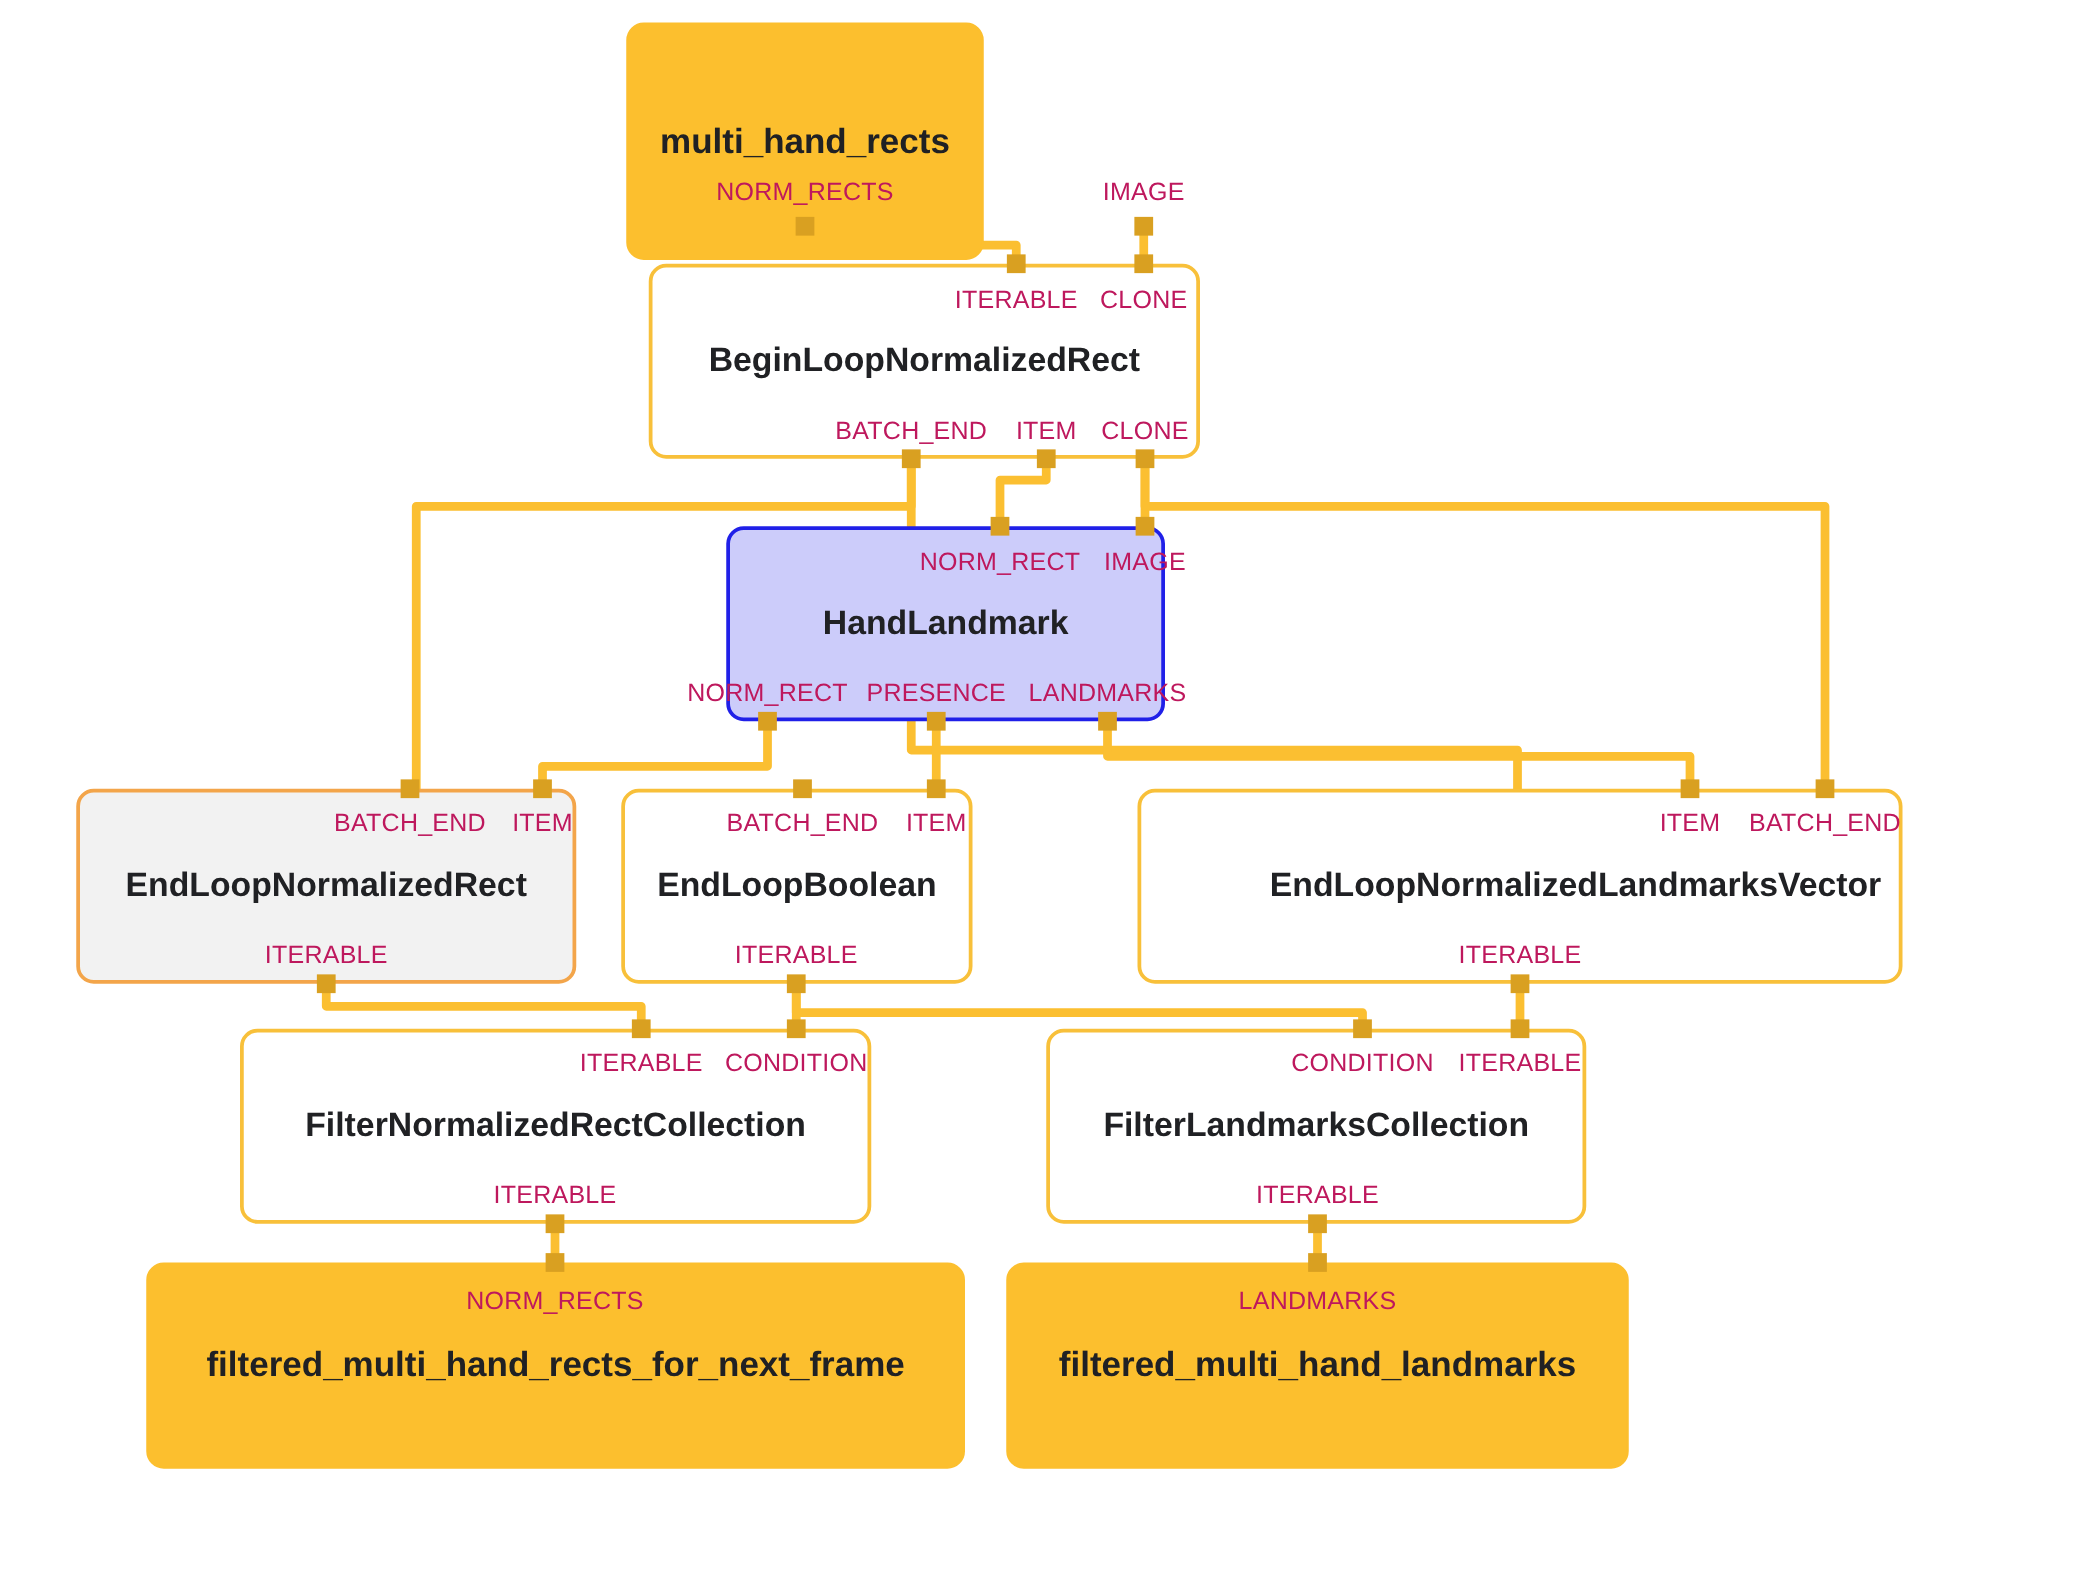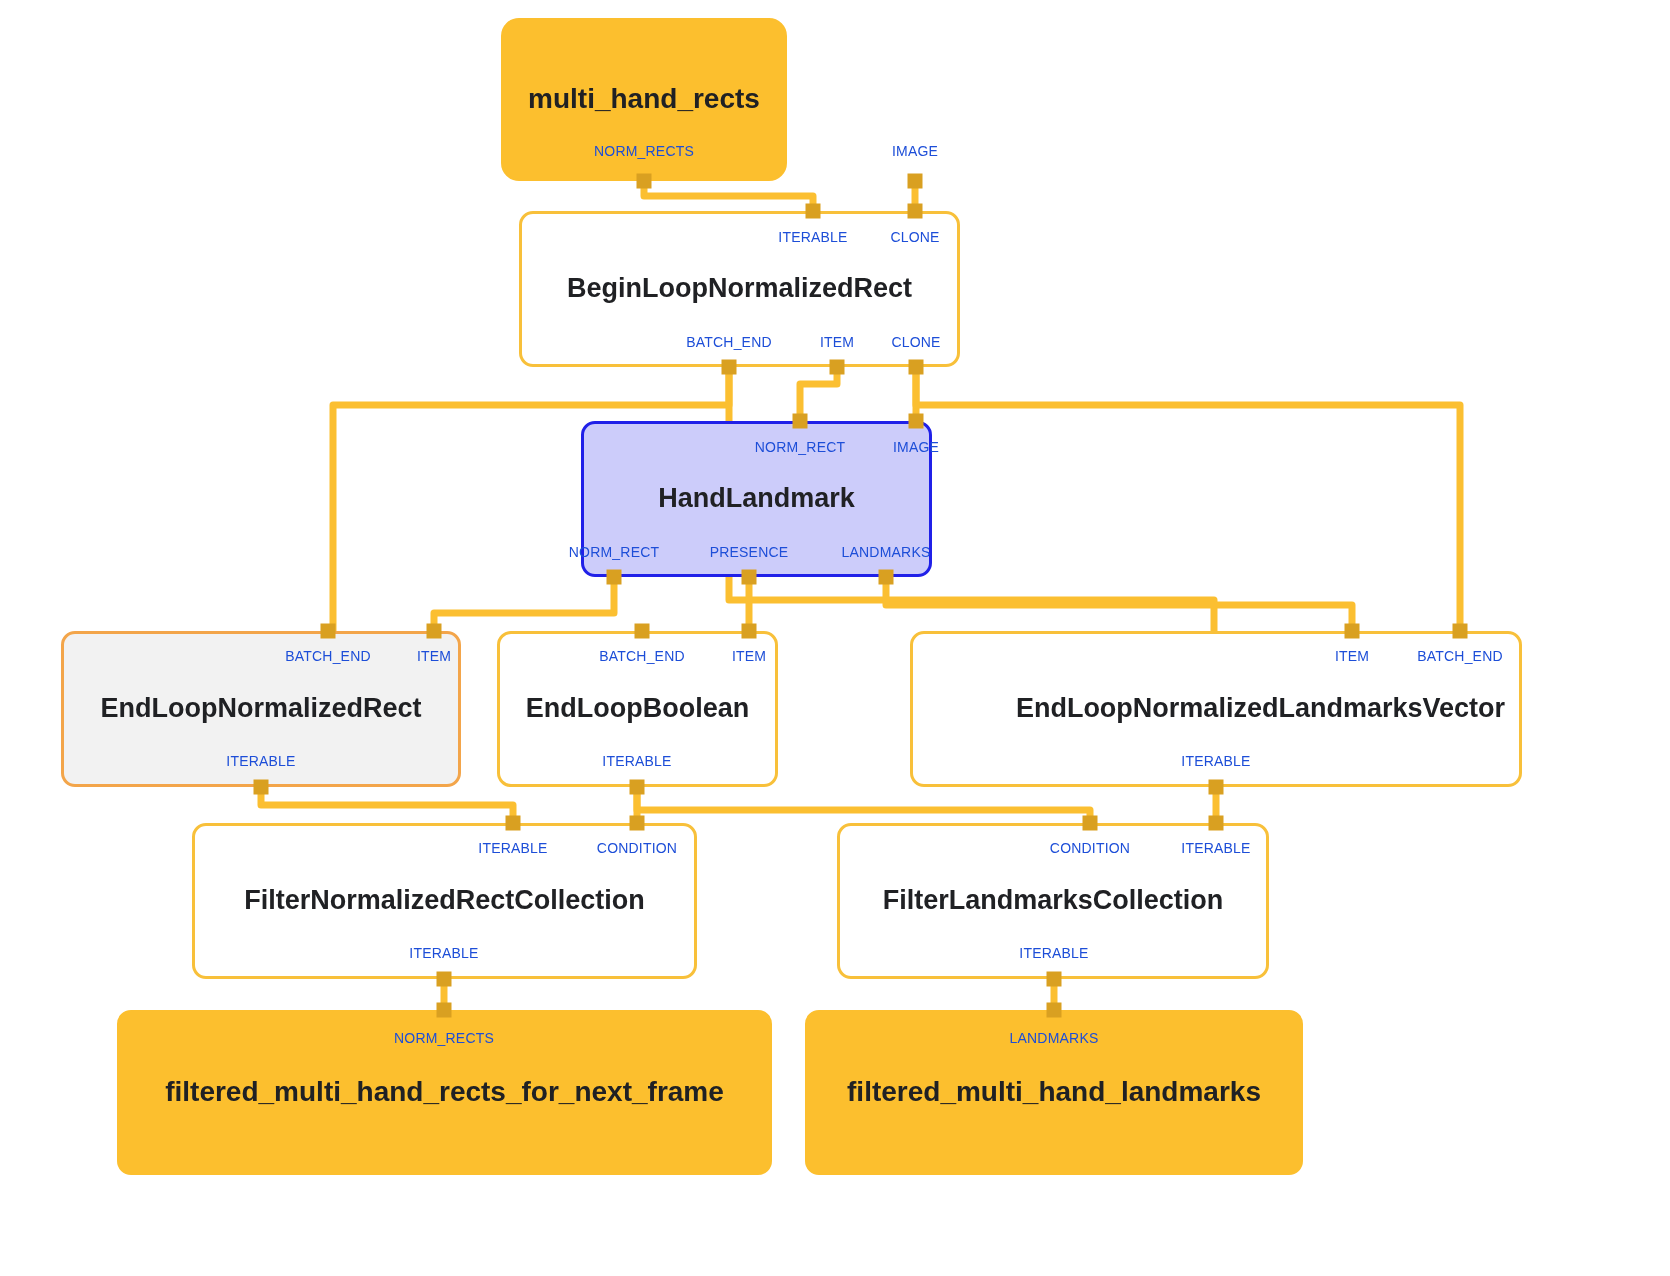--- a/index.html
+++ b/index.html
@@ -54,22 +54,22 @@
     padding: 0 14px;
     line-height: 1.15;
     white-space: nowrap;
   }
   .node.stream .node-title { font-size: 28px; }
   .node.calc .node-title,
   .node.calc-selected .node-title,
   .node.calc-hover .node-title { font-size: 27px; }
   .port-label {
     position: absolute;
-    font-size: 14px;
-    color: #1d4ed8;
+    font-size: 20px;
+    color: #be185d;
     white-space: nowrap;
     transform: translateX(-50%);
     z-index: 4;
     letter-spacing: 0.2px;
   }
   .port-dot {
     position: absolute;
     width: 15px;
     height: 15px;
     background: #D9A021;
@@ -92,21 +92,21 @@
       <path d="M 614,578 L 614,613 L 434,613 L 434,633" fill="none" stroke="#FBBF31" stroke-width="7" stroke-linecap="butt" stroke-linejoin="round"></path>
       <path d="M 749,578 L 749,633" fill="none" stroke="#FBBF31" stroke-width="7" stroke-linecap="butt" stroke-linejoin="round"></path>
       <path d="M 886,578 L 886,605 L 1352,605 L 1352,633" fill="none" stroke="#FBBF31" stroke-width="7" stroke-linecap="butt" stroke-linejoin="round"></path>
       <path d="M 261,788 L 261,805 L 513,805 L 513,825" fill="none" stroke="#FBBF31" stroke-width="7" stroke-linecap="butt" stroke-linejoin="round"></path>
       <path d="M 637,788 L 637,825" fill="none" stroke="#FBBF31" stroke-width="7" stroke-linecap="butt" stroke-linejoin="round"></path>
       <path d="M 637,788 L 637,810 L 1090,810 L 1090,825" fill="none" stroke="#FBBF31" stroke-width="7" stroke-linecap="butt" stroke-linejoin="round"></path>
       <path d="M 1216,788 L 1216,825" fill="none" stroke="#FBBF31" stroke-width="7" stroke-linecap="butt" stroke-linejoin="round"></path>
       <path d="M 444,980 L 444,1012" fill="none" stroke="#FBBF31" stroke-width="7" stroke-linecap="butt" stroke-linejoin="round"></path>
       <path d="M 1054,980 L 1054,1012" fill="none" stroke="#FBBF31" stroke-width="7" stroke-linecap="butt" stroke-linejoin="round"></path>
     </svg>
-<div class="node stream" style="left: 501px; top: 18px; width: 286px; height: 163px; border-radius: 18px;">
+<div class="node stream" style="left: 501px; top: 18px; width: 286px; height: 190px;">
       <div class="node-title">multi_hand_rects</div>
     </div>
     <div class="port-label" style="left: 644px; top: 143px;">NORM_RECTS</div>
     <div class="port-dot" style="left: 644px; top: 181px;"></div>
     <div class="port-label" style="left: 915px; top: 143px;">IMAGE</div>
     <div class="port-dot" style="left: 915px; top: 181px;"></div>
     <div class="node calc" style="left: 519px; top: 211px; width: 441px; height: 156px;">
       <div class="node-title">BeginLoopNormalizedRect</div>
     </div>
     <div class="port-label" style="left: 813px; top: 229px;">ITERABLE</div>

